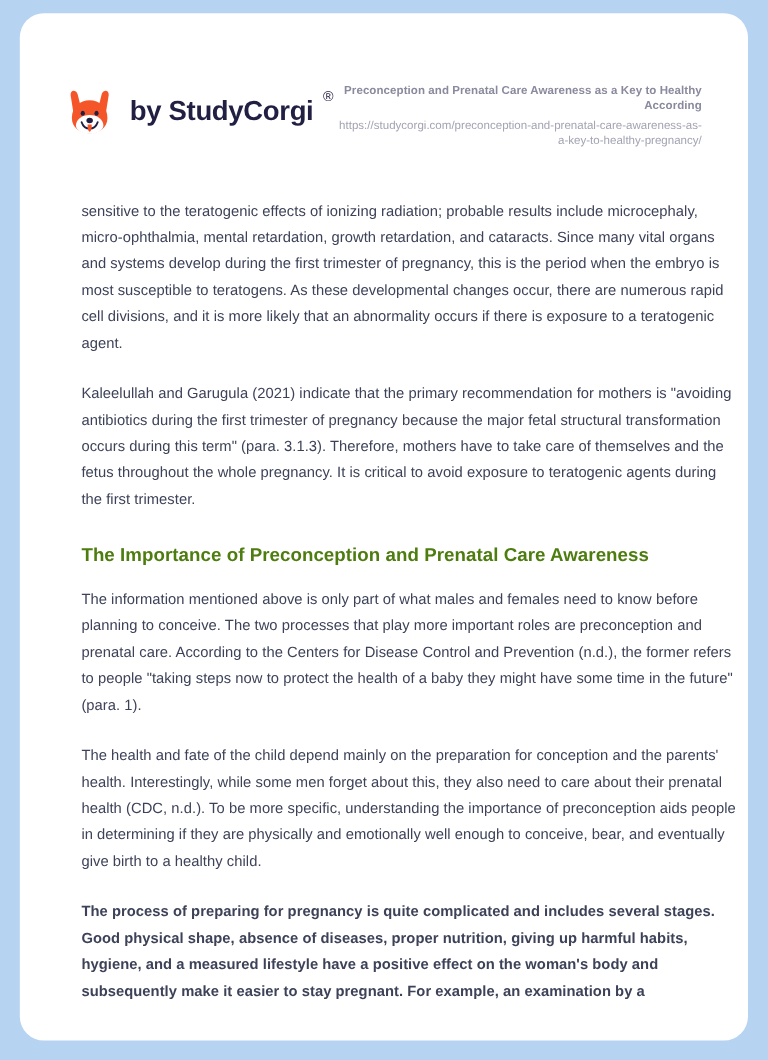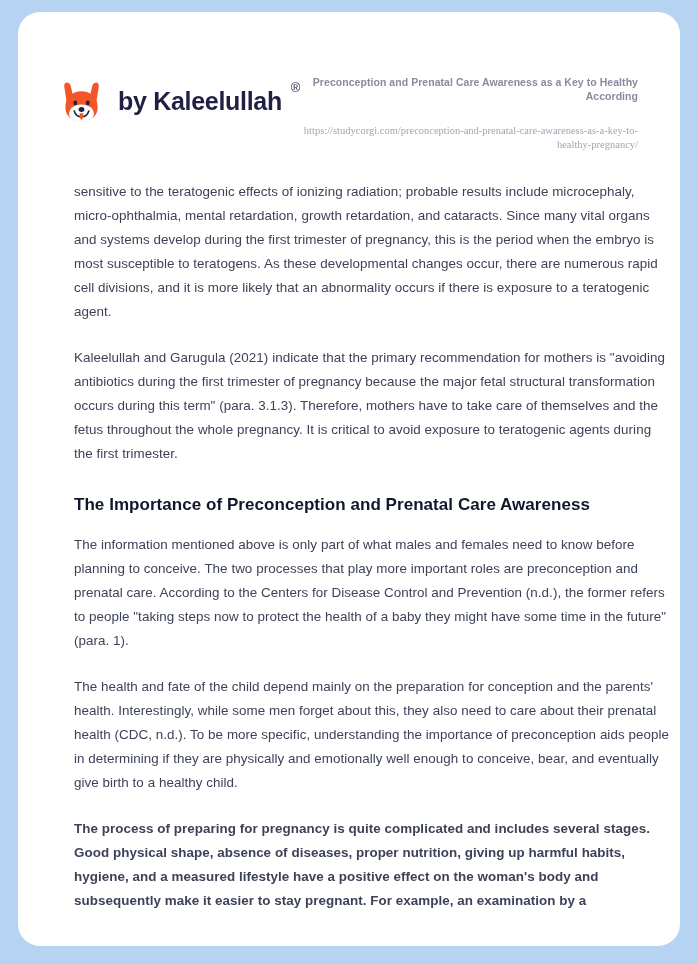--- a/index.html
+++ b/index.html
@@ -83,27 +83,26 @@
   .header-title {
     font-size: 10.5px;
     font-weight: 700;
     line-height: 14px;
     color: #8a8a9e;
     letter-spacing: 0.05px;
     margin: 0;
   }
 
   .header-url {
-    margin: 21px 0 0 0;
+    margin: 4px 0 0 0;
     font-size: 10.5px;
     font-weight: 400;
     line-height: 14px;
     color: #a3a3b4;
     word-break: break-word;
-    font-family: Liberation Serif, serif;
   }
 
   
   .doc-body {
     position: absolute;
     left: 40px;
     top: 168px;
     width: 598px;
     margin-left: 16px;
   }
@@ -120,21 +119,21 @@
   .para:last-child {
     margin-bottom: 0;
     font-weight: bold;
   }
 
   .section-heading {
     margin: 26px 0 16px 0;
     font-size: 17px;
     font-weight: 700;
     line-height: 25px;
-    color: #0f172a;
+    color: #4d7c0f;
     letter-spacing: 0.05px;
   }
 </style>
 </head>
 <body>
 
 <div class="page-card">
 
   <div class="doc-header">
 
@@ -152,21 +151,21 @@
         <ellipse cx="23.5" cy="34" rx="2.6" ry="3.2" fill="#211f42"></ellipse>
         <ellipse cx="40.5" cy="34" rx="2.6" ry="3.2" fill="#211f42"></ellipse>
 
         <ellipse cx="32" cy="43" rx="4" ry="3.4" fill="#211f42"></ellipse>
 
         <path d="M22 45 C24 51 28 53 32 53 C36 53 40 51 42 45" fill="none" stroke="#211f42" stroke-width="2.2" stroke-linecap="round"></path>
 
         <path d="M29.5 48 C29.5 48 29 56 32 57 C35 56 34.5 48 34.5 48 Z" fill="#f4562a"></path>
       </svg>
       <div class="brand-text">
-        <span>by Kaleelullah</span><span class="reg-mark">®</span>
+        <span>by StudyCorgi</span><span class="reg-mark">®</span>
       </div>
     </div>
 
     <div class="header-meta">
       <div class="header-title">Preconception and Prenatal Care Awareness as a Key to Healthy According</div>
       <div class="header-url">https://studycorgi.com/preconception-and-prenatal-care-awareness-as-a-key-to-healthy-pregnancy/</div>
     </div>
 
   </div>
 

